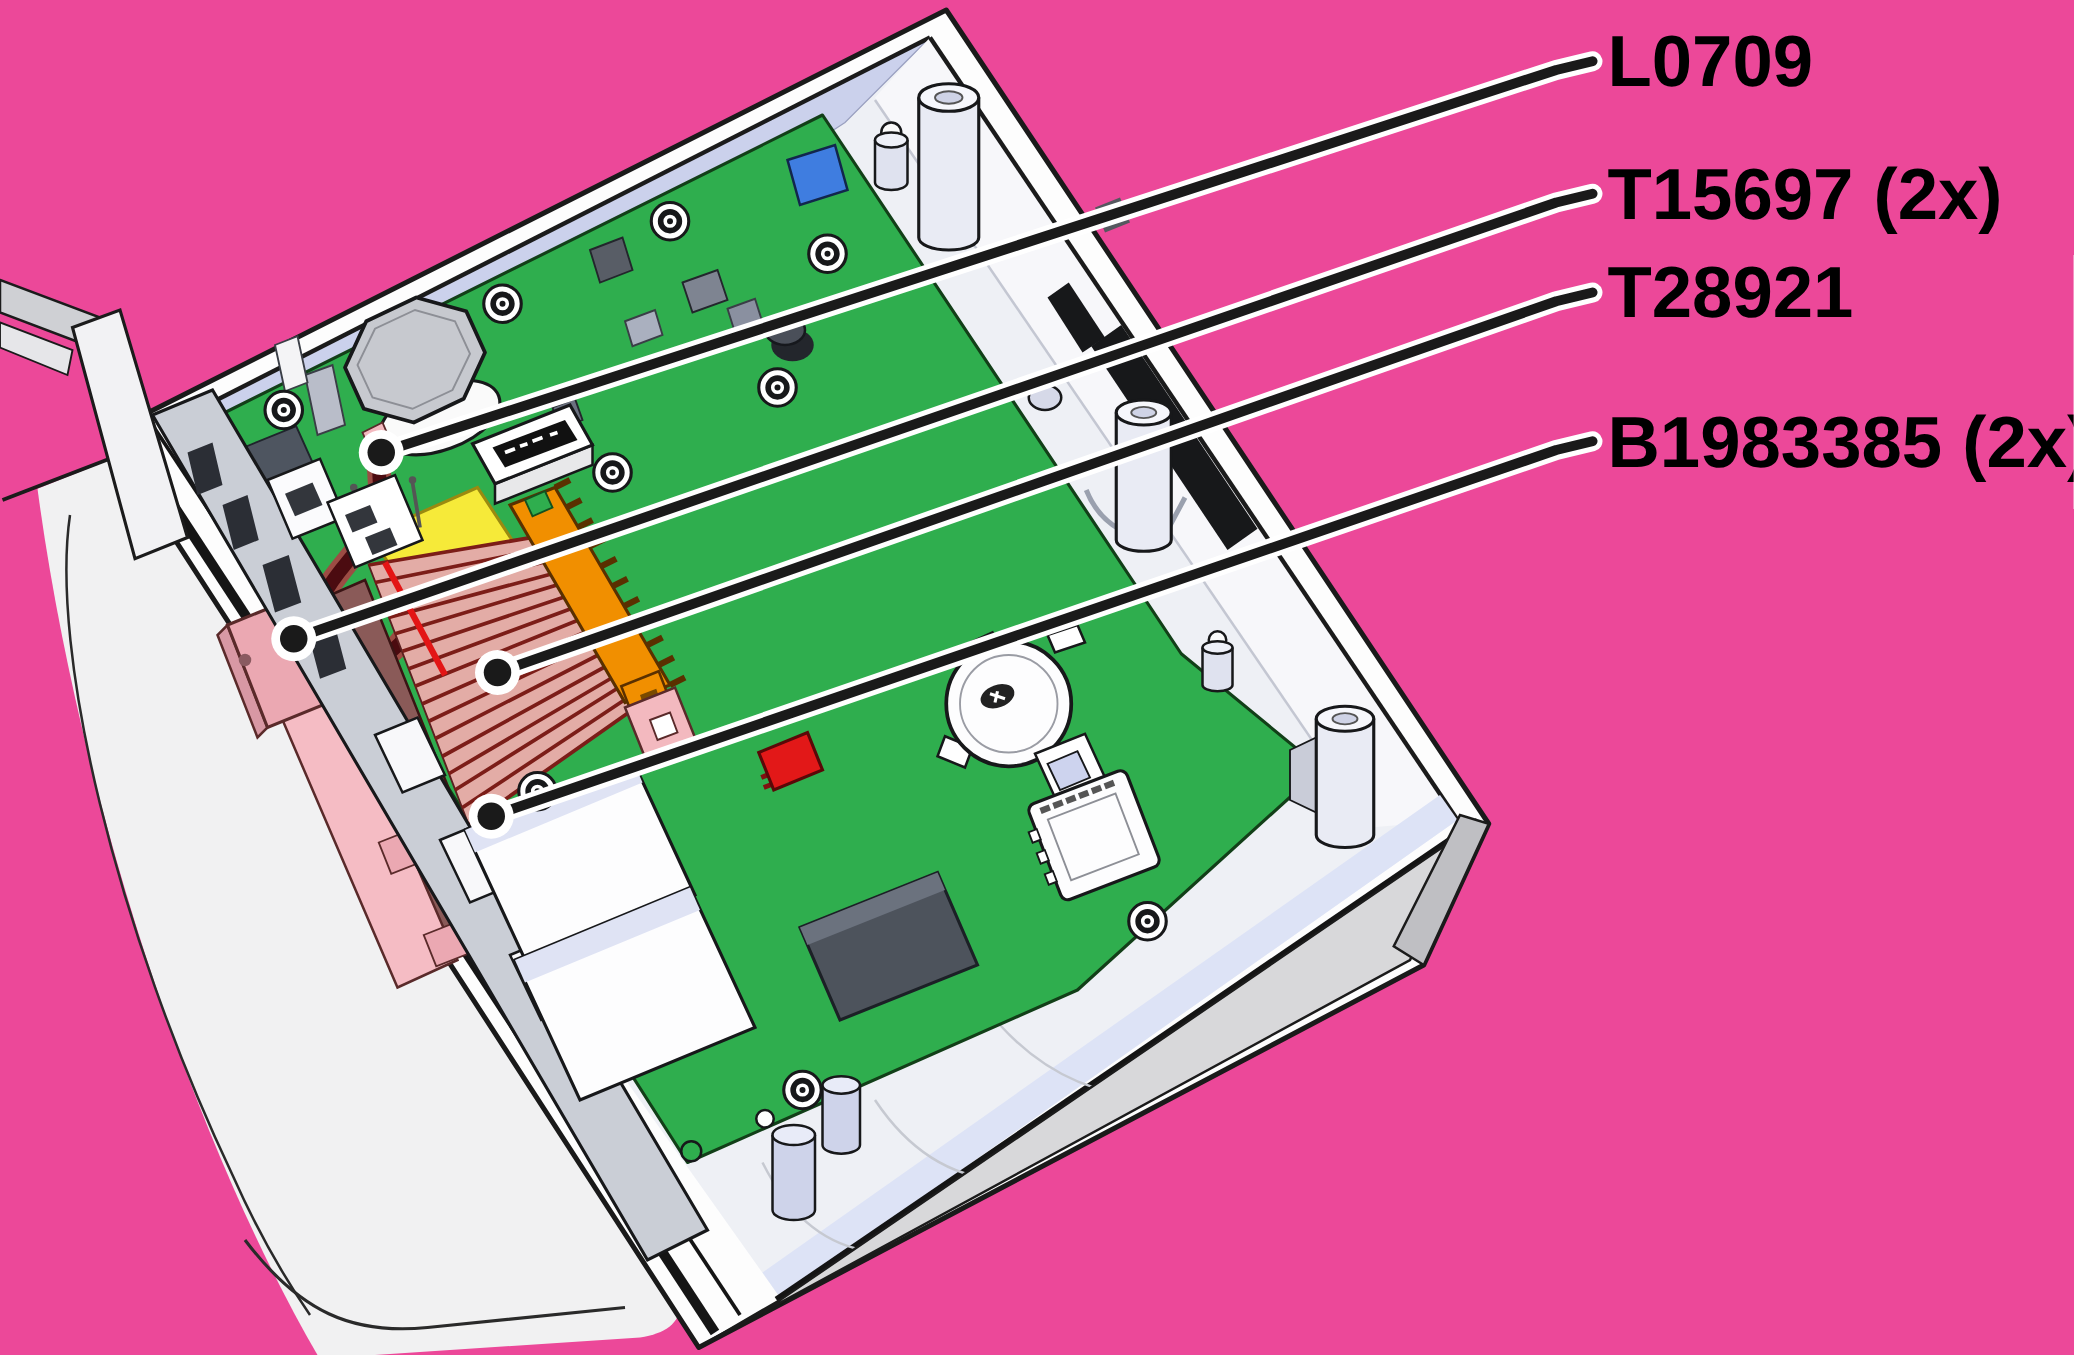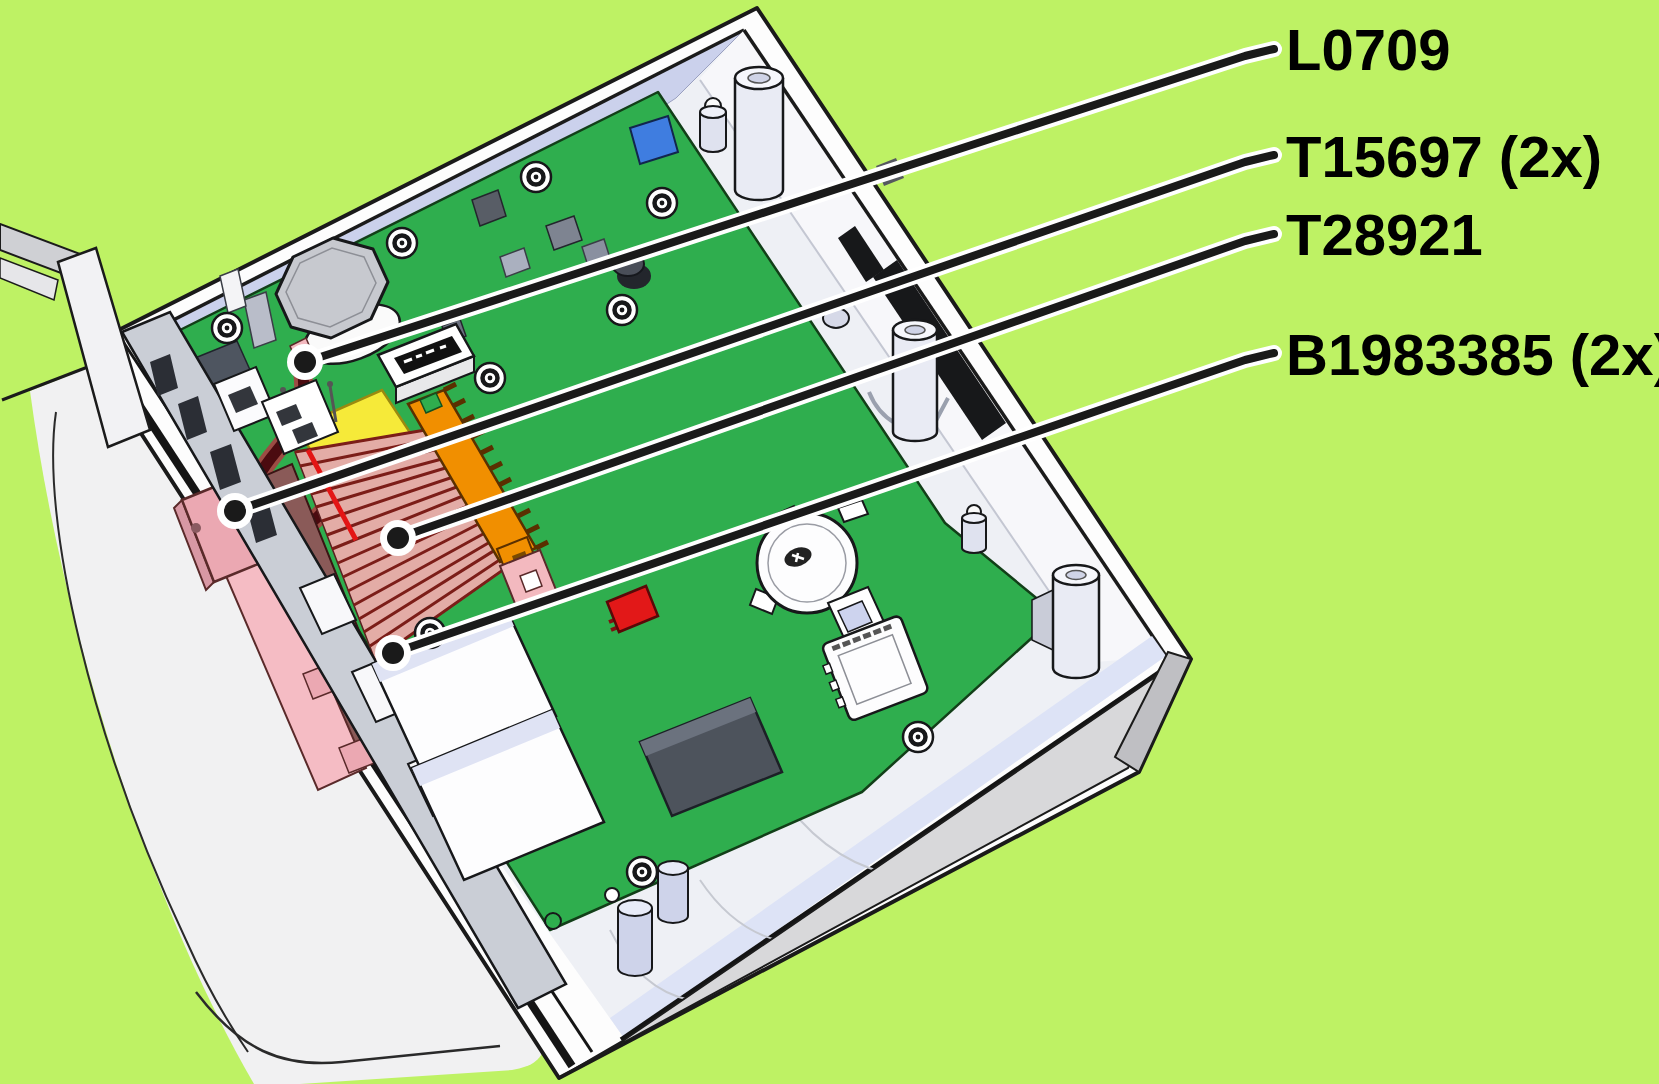--- a/index.html
+++ b/index.html
@@ -1,16 +1,16 @@
 <!DOCTYPE html>
 <html><head>
 <meta charset="utf-8">
 <style>
   html,body{margin:0;padding:0;background:#ffffff;}
-  .stage{position:relative;width:1659px;height:1084px;background:#bef264;overflow:hidden;
+  .stage{position:relative;width:1659px;height:1084px;background:#ec4899;overflow:hidden;
          font-family:"Liberation Sans", sans-serif;}
   svg{display:block;}
   text.part-label{font-family:"Liberation Sans", sans-serif;font-weight:bold;
                   font-size:58px;fill:#000;}
 </style>
 </head>
 <body>
 
 <div class="stage">
 <svg width="1659" height="1084" viewBox="0 0 1659 1084">

